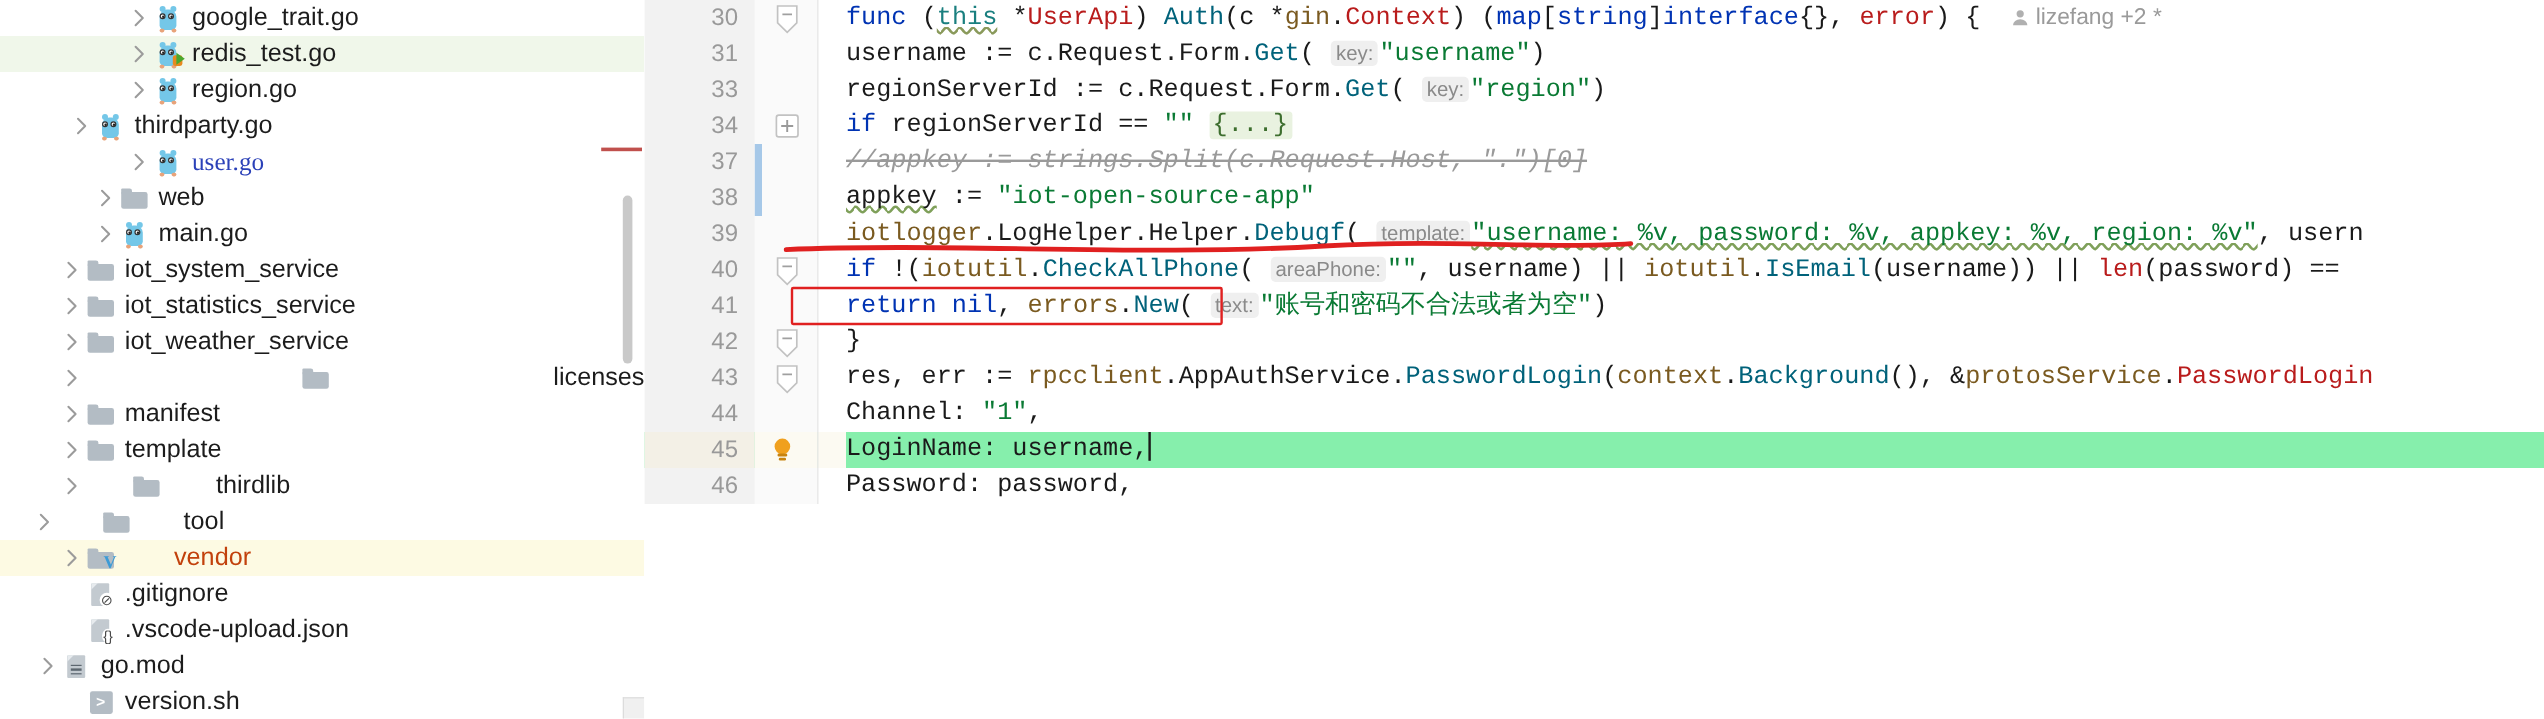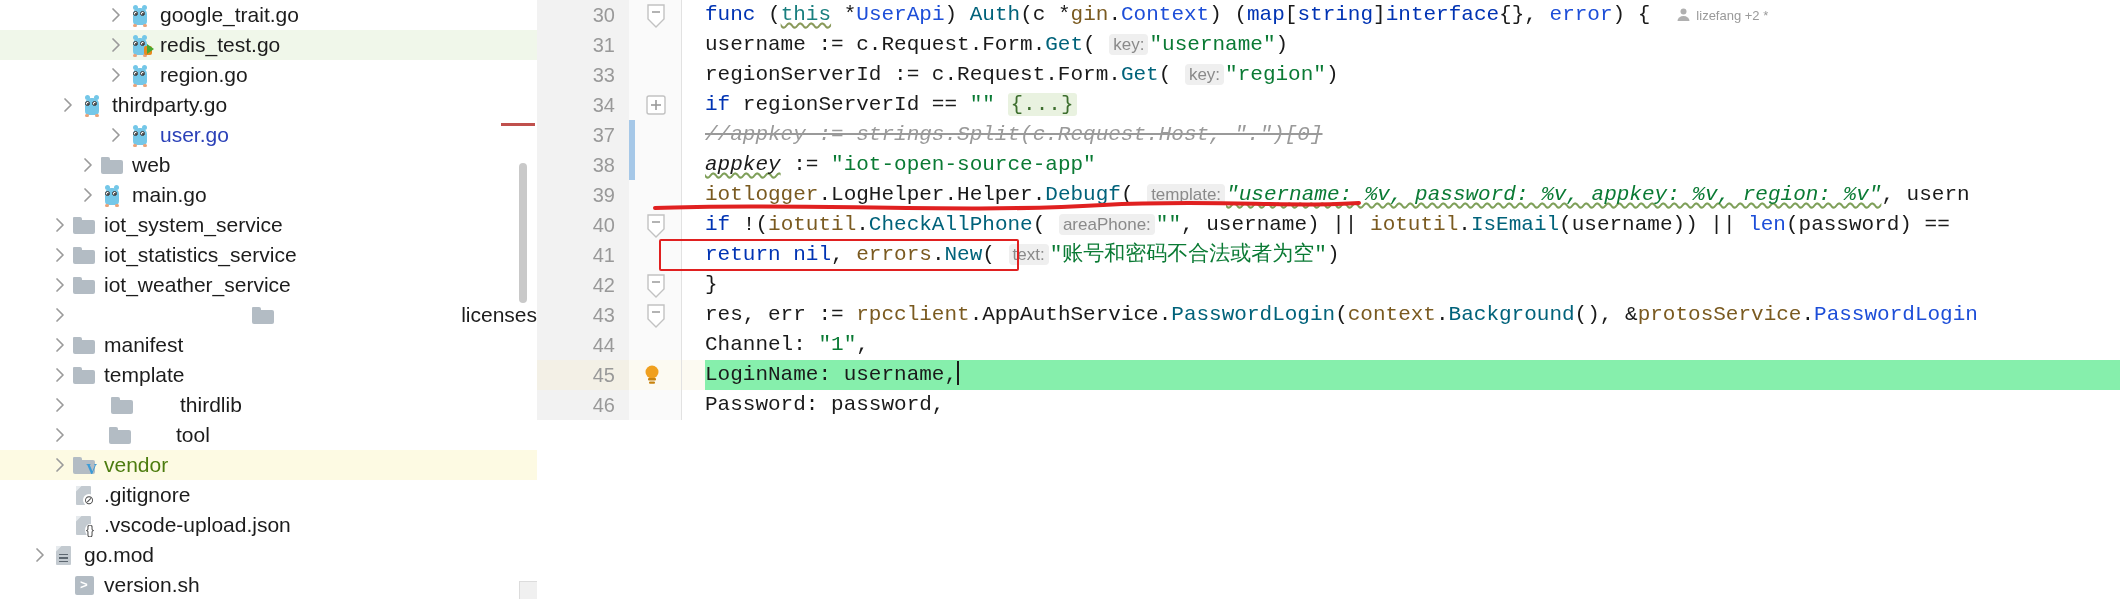--- a/index.html
+++ b/index.html
@@ -38,22 +38,22 @@
     color: #8f8f8f;
   }
   .tree-row .arrow svg { display:block; }
   .tree-row .ic {
     width: 26px; height: 24px; flex: 0 0 26px;
     margin-right: 7px;
     display: flex; align-items: center; justify-content: center;
     position: relative;
   }
   .tree-row .lbl { line-height: 30px; }
-  .lbl.blue { color: #2b41b8; }
-  .lbl.vendor { color: #4d7c0f; }
+  .lbl.blue { color: #2b41b8; font-family: Liberation Serif, serif; }
+  .lbl.vendor { color: #c2410c; margin-left: 41px; }
 
   
   .gopher { width: 18px; height: 21px; position: relative; }
   .gopher .body {
     position: absolute; left: 2px; top: 3px; width: 14px; height: 17px;
     background: #74c7e8; border-radius: 6px 6px 4px 4px;
   }
   .gopher .ear-l, .gopher .ear-r {
     position: absolute; top: 0px; width: 5px; height: 5px;
     background: #74c7e8; border-radius: 50%;
@@ -193,38 +193,38 @@
   .code-text {
     flex: 1 1 auto;
     height: 30px; line-height: 30px;
     padding-left: 0px;
     overflow: hidden;
   }
 
   
   .kw   { color: #0033b3; }
   .fn   { color: #00627a; }
-  .typ  { color: #1d4ed8; }
+  .typ  { color: #b91c1c; }
   .pkg  { color: #7a5a20; }
   .str  { color: #0a7a34; }
   .plain{ color: #1a1a1a; }
   .this { color: #1a7f7f; }
   .hint {
     color:#8a8a8a; font-size:17px; background:#efefef;
     border-radius:4px; padding:1px 4px; margin:0 1px;
     font-family:"Liberation Sans", sans-serif;
   }
   .wavy { text-decoration: underline wavy #8a9a5b; text-decoration-skip-ink:none; }
-  .wavy-g { text-decoration: underline wavy #7fa05a; text-decoration-skip-ink:none;font-style:italic; }
+  .wavy-g { text-decoration: underline wavy #7fa05a; text-decoration-skip-ink:none; }
   .folded {
     background:#e9f2e0; color:#3d6e2e; border-radius:3px; padding:0 3px;
   }
   .strike-txt { color:#9a9a9a; font-style:italic; text-decoration: line-through; }
   .author-note {
-    color:#9a9a9a; font-size:13px; font-family:"Liberation Sans", sans-serif;
+    color:#9a9a9a; font-size:19px; font-family:"Liberation Sans", sans-serif;
     margin-left: 26px;
   }
   .person-ic { display:inline-block; vertical-align:-2px; margin-right:5px; }
   .caret {
     display:inline-block; width:2px; height:24px; background:#1a1a1a;
     vertical-align:-5px;
   }
 
   
   #red-box {
@@ -465,21 +465,21 @@
             </svg>
           </span>
           <span class="ic">
             <span class="folder">
               <span class="tab"></span>
               <span class="main"></span>
             </span>
           </span>
           <span class="lbl">thirdlib</span>
         </div>
-        <div class="tree-row" style="padding-left: 50px; gap: 36px;">
+        <div class="tree-row" style="padding-left: 27px; gap: 36px;">
           <span class="arrow">
             <svg width="11" height="16" viewBox="0 0 11 16">
               <path d="M2,2 L8,8 L2,14" stroke="#9b9b9b" stroke-width="1.7" fill="none" stroke-linecap="round" stroke-linejoin="round"></path>
             </svg>
           </span>
           <span class="ic">
             <span class="folder">
               <span class="tab"></span>
               <span class="main"></span>
             </span>

